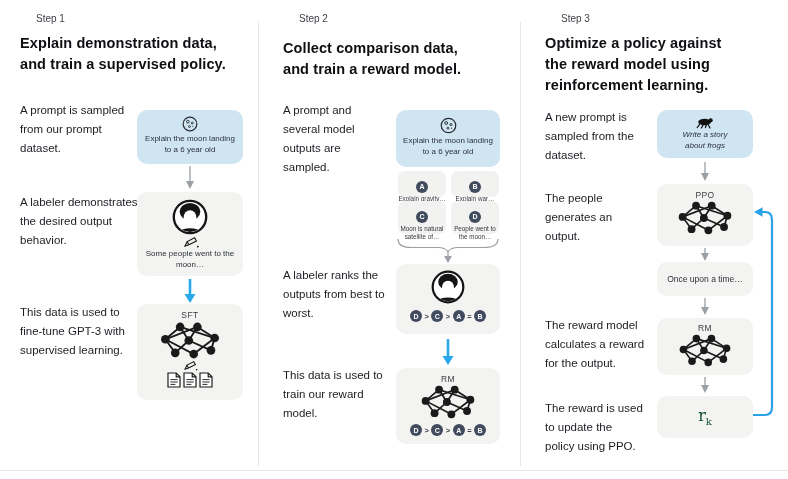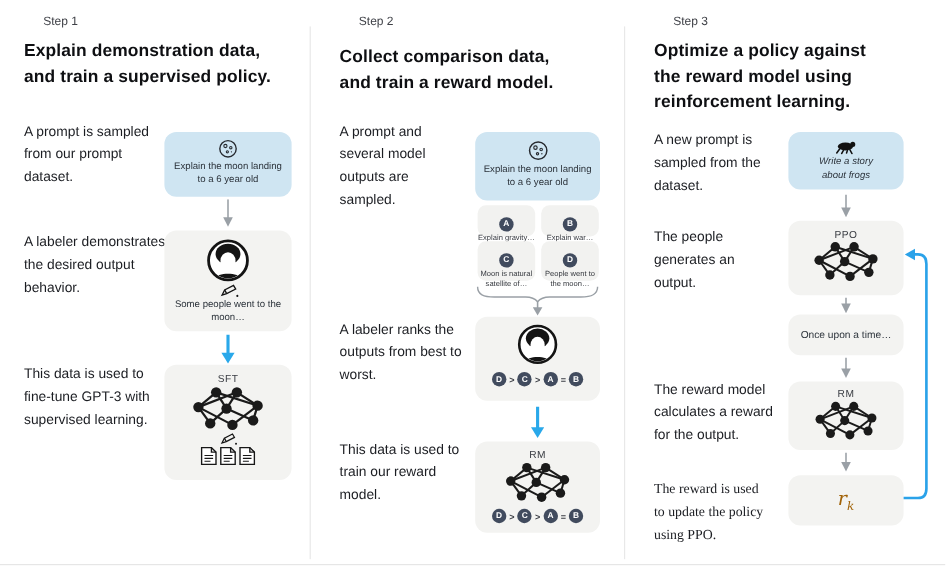--- a/index.html
+++ b/index.html
@@ -24,21 +24,21 @@
 
   .card { position:absolute; background:#f2f2f0; border-radius:7px; text-align:center; padding-top:4px; }
   .cardcap { font-size:6.3px; line-height:8px; color:#34373d; margin-top:2px; }
   .nowrap { white-space:nowrap; }
   .badge { display:inline-flex; width:12px; height:12px; border-radius:50%; background:#414b5e;
            color:#ffffff; font-size:7px; font-weight:bold; align-items:center; justify-content:center; }
   .rankrow { position:absolute; display:flex; align-items:center; justify-content:center; gap:2.5px; width:100%; }
   .rankop { font-size:7.5px; font-weight:bold; color:#3a3d44; }
 
   .arrow { position:absolute; }
-  .rk { font-family:"DejaVu Serif", serif; font-style:italic; font-size:16px; color:#a16207; }
+  .rk { font-family:"DejaVu Serif", serif; font-size:16px; color:#14532d; }
   .rk sub { font-size:10px; }
   .hidden-defs { position:absolute; width:0; height:0; overflow:hidden; }
 </style>
 </head>
 <body>
 
 <div id="app">
 
   <svg class="hidden-defs" aria-hidden="true">
     <defs>
@@ -265,21 +265,21 @@
   <div class="step-label" style="left:545px; top:13px;">Step 3</div>
   <div class="title" style="left:545px; top:33px;">
     <div class="title-line">Optimize a policy against</div>
     <div class="title-line">the reward model using</div>
     <div class="title-line">reinforcement learning.</div>
   </div>
 
   <div class="annot" style="left:545px; top:108px; width:108px;">A new prompt is sampled from the dataset.</div>
   <div class="annot" style="left:545px; top:189px; width:80px;">The people generates an output.</div>
   <div class="annot" style="left:545px; top:316px; width:112px;">The reward model calculates a reward for the output.</div>
-  <div class="annot" style="left:545px; top:399px; width:98px;font-family:Liberation Serif, serif;">The reward is used to update the policy using PPO.</div>
+  <div class="annot" style="left:545px; top:399px; width:98px;">The reward is used to update the policy using PPO.</div>
 
   <div class="bluebox" style="left:657px; top:110px; width:96px; height:48px;font-style:italic;">
     <div class="icon-wrap" style="margin-top:6px;">
       <svg width="20" height="13" viewBox="0 0 22 14">
           <use href="#frog-sym"></use>
         </svg>
     </div>
     <div class="boxcap" style="width:62px; margin:1px auto 0;">Write a story about frogs</div>
   </div>
 

